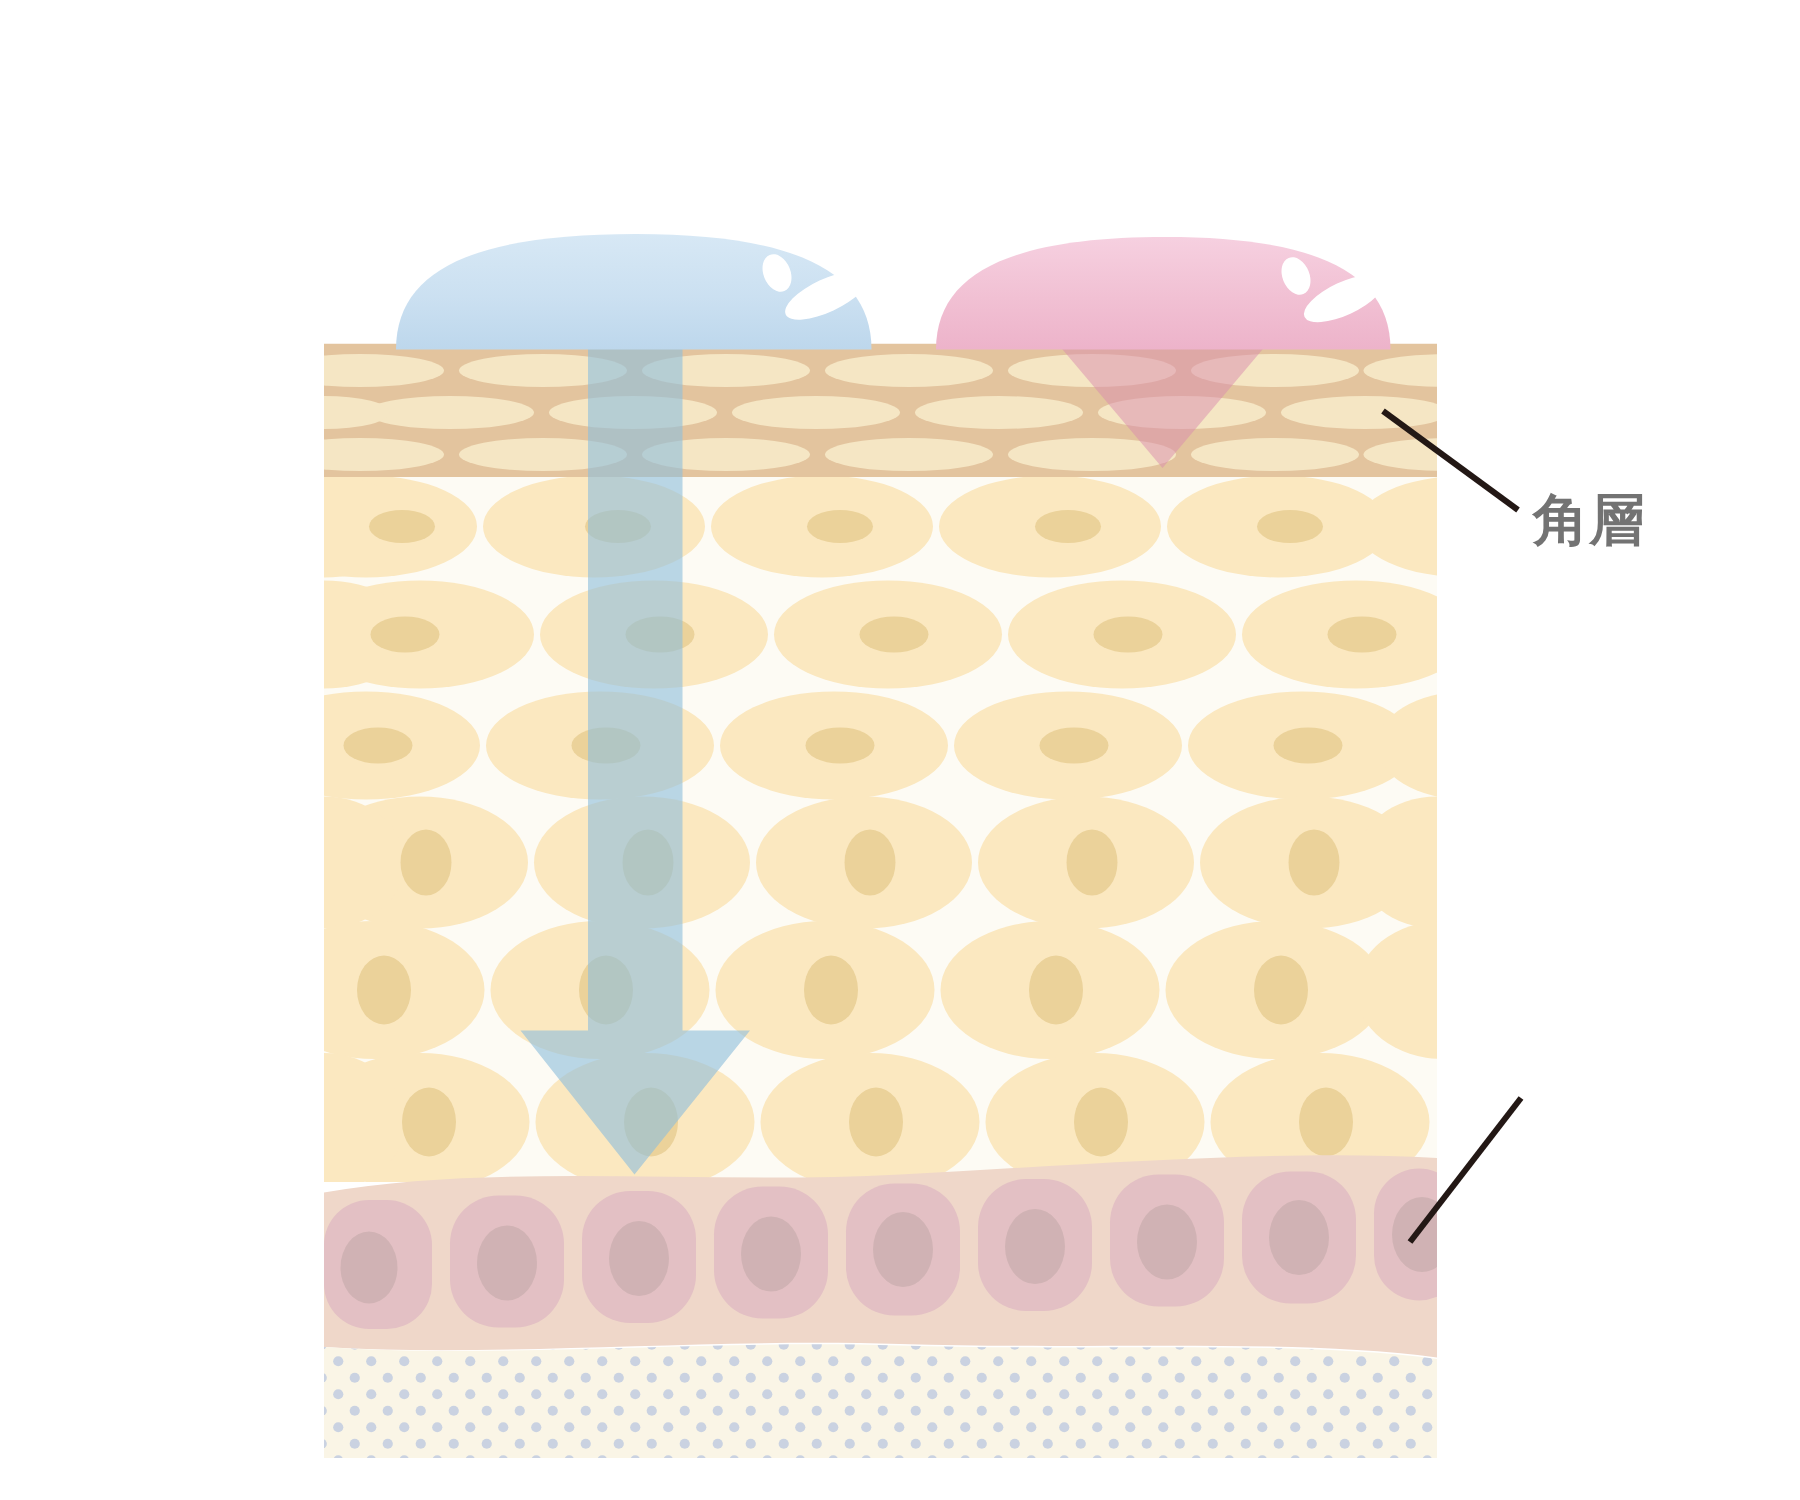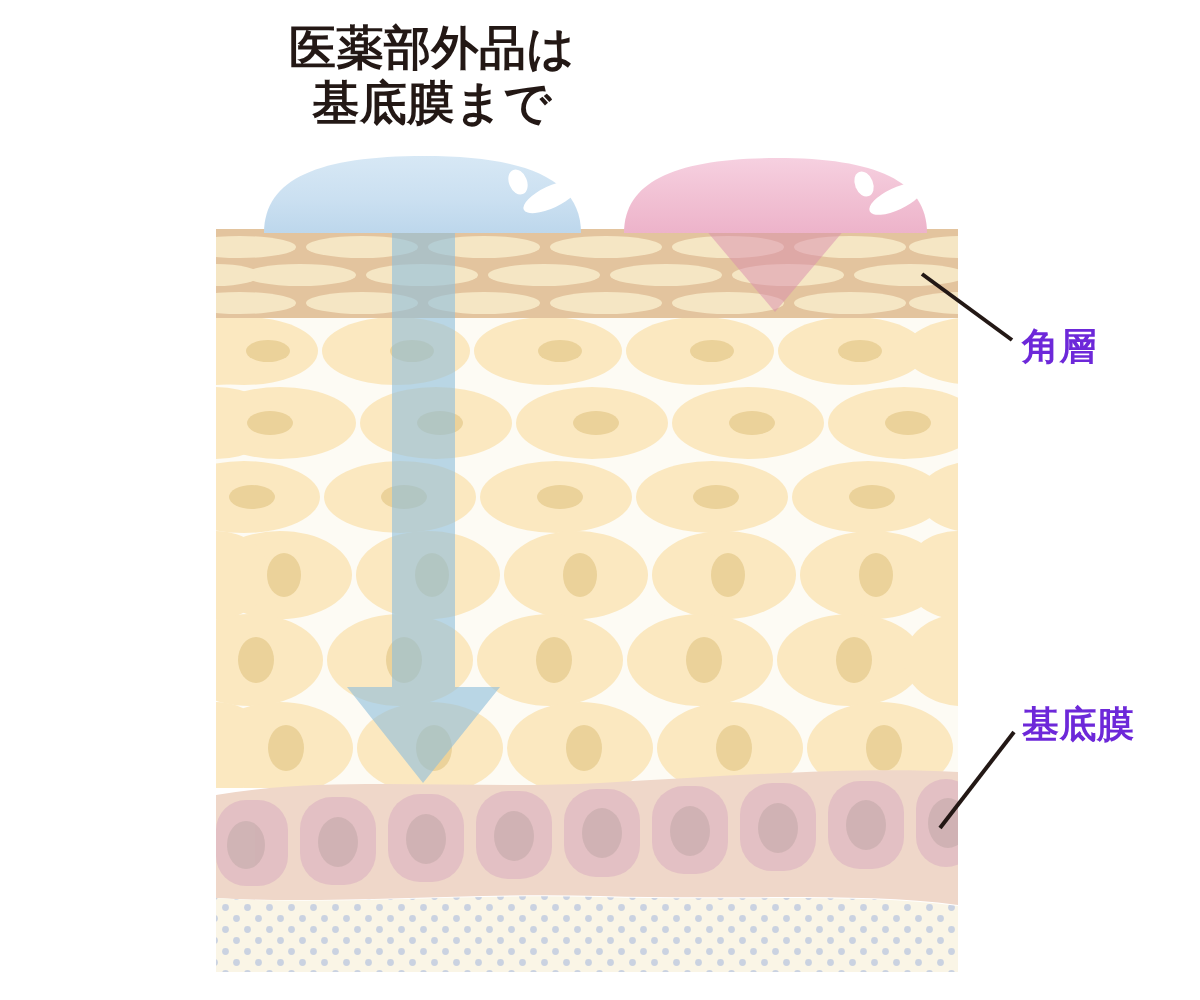--- a/index.html
+++ b/index.html
@@ -29,21 +29,21 @@
     letter-spacing: 0.5px;
     text-align: center;
     white-space: pre-line;
     font-family: "DejaVu Sans", "Liberation Sans", sans-serif;
   }
   #title-left  { left: 232px; top: 20px;  width: 400px; }
   #title-right { left: 640px; top: 20px;  width: 320px; }
 
   .side-label {
     position: absolute;
-    color: #6d28d9;
+    color: #737373;
     font-weight: bold;
     font-size: 37px;
     letter-spacing: 0.5px;
     white-space: nowrap;
     font-family: "DejaVu Sans", "Liberation Sans", sans-serif;
   }
   #label-corneum { left: 1022px; top: 322px; }
   #label-basal   { left: 1022px; top: 700px; }
 
   #diagram-svg, #leaders-svg {
@@ -51,22 +51,20 @@
     left: 0; top: 0;
     width: 1200px;
     height: 1000px;
   }
 </style>
 </head>
 <body>
 
 <div id="stage">
 
-  <div class="hdr" id="title-left">医薬部外品は
-基底膜まで</div>
 
   <svg id="diagram-svg" viewBox="0 0 1200 1000" aria-hidden="true">
     <defs>
       <clipPath id="clipFrame">
           <rect x="216" y="229" width="742" height="743"></rect>
         </clipPath>
       <clipPath id="clipCorneum">
           <rect x="216" y="229" width="742" height="89"></rect>
         </clipPath>
       <clipPath id="clipEpi">
@@ -256,15 +254,14 @@
       <ellipse cx="896" cy="199" rx="29" ry="11" fill="#FFFFFF" transform="rotate(-25 896 199)"></ellipse>
     </g>
   </svg>
 
   <svg id="leaders-svg" viewBox="0 0 1200 1000" aria-hidden="true">
     <line x1="922" y1="274" x2="1012" y2="340" stroke="#231815" stroke-width="4"></line>
     <line x1="940" y1="828" x2="1014" y2="732" stroke="#231815" stroke-width="4"></line>
   </svg>
 
   <div class="side-label" id="label-corneum">角層</div>
-  <div class="side-label" id="label-basal">基底膜</div>
 
 </div>
 
 </body></html>

